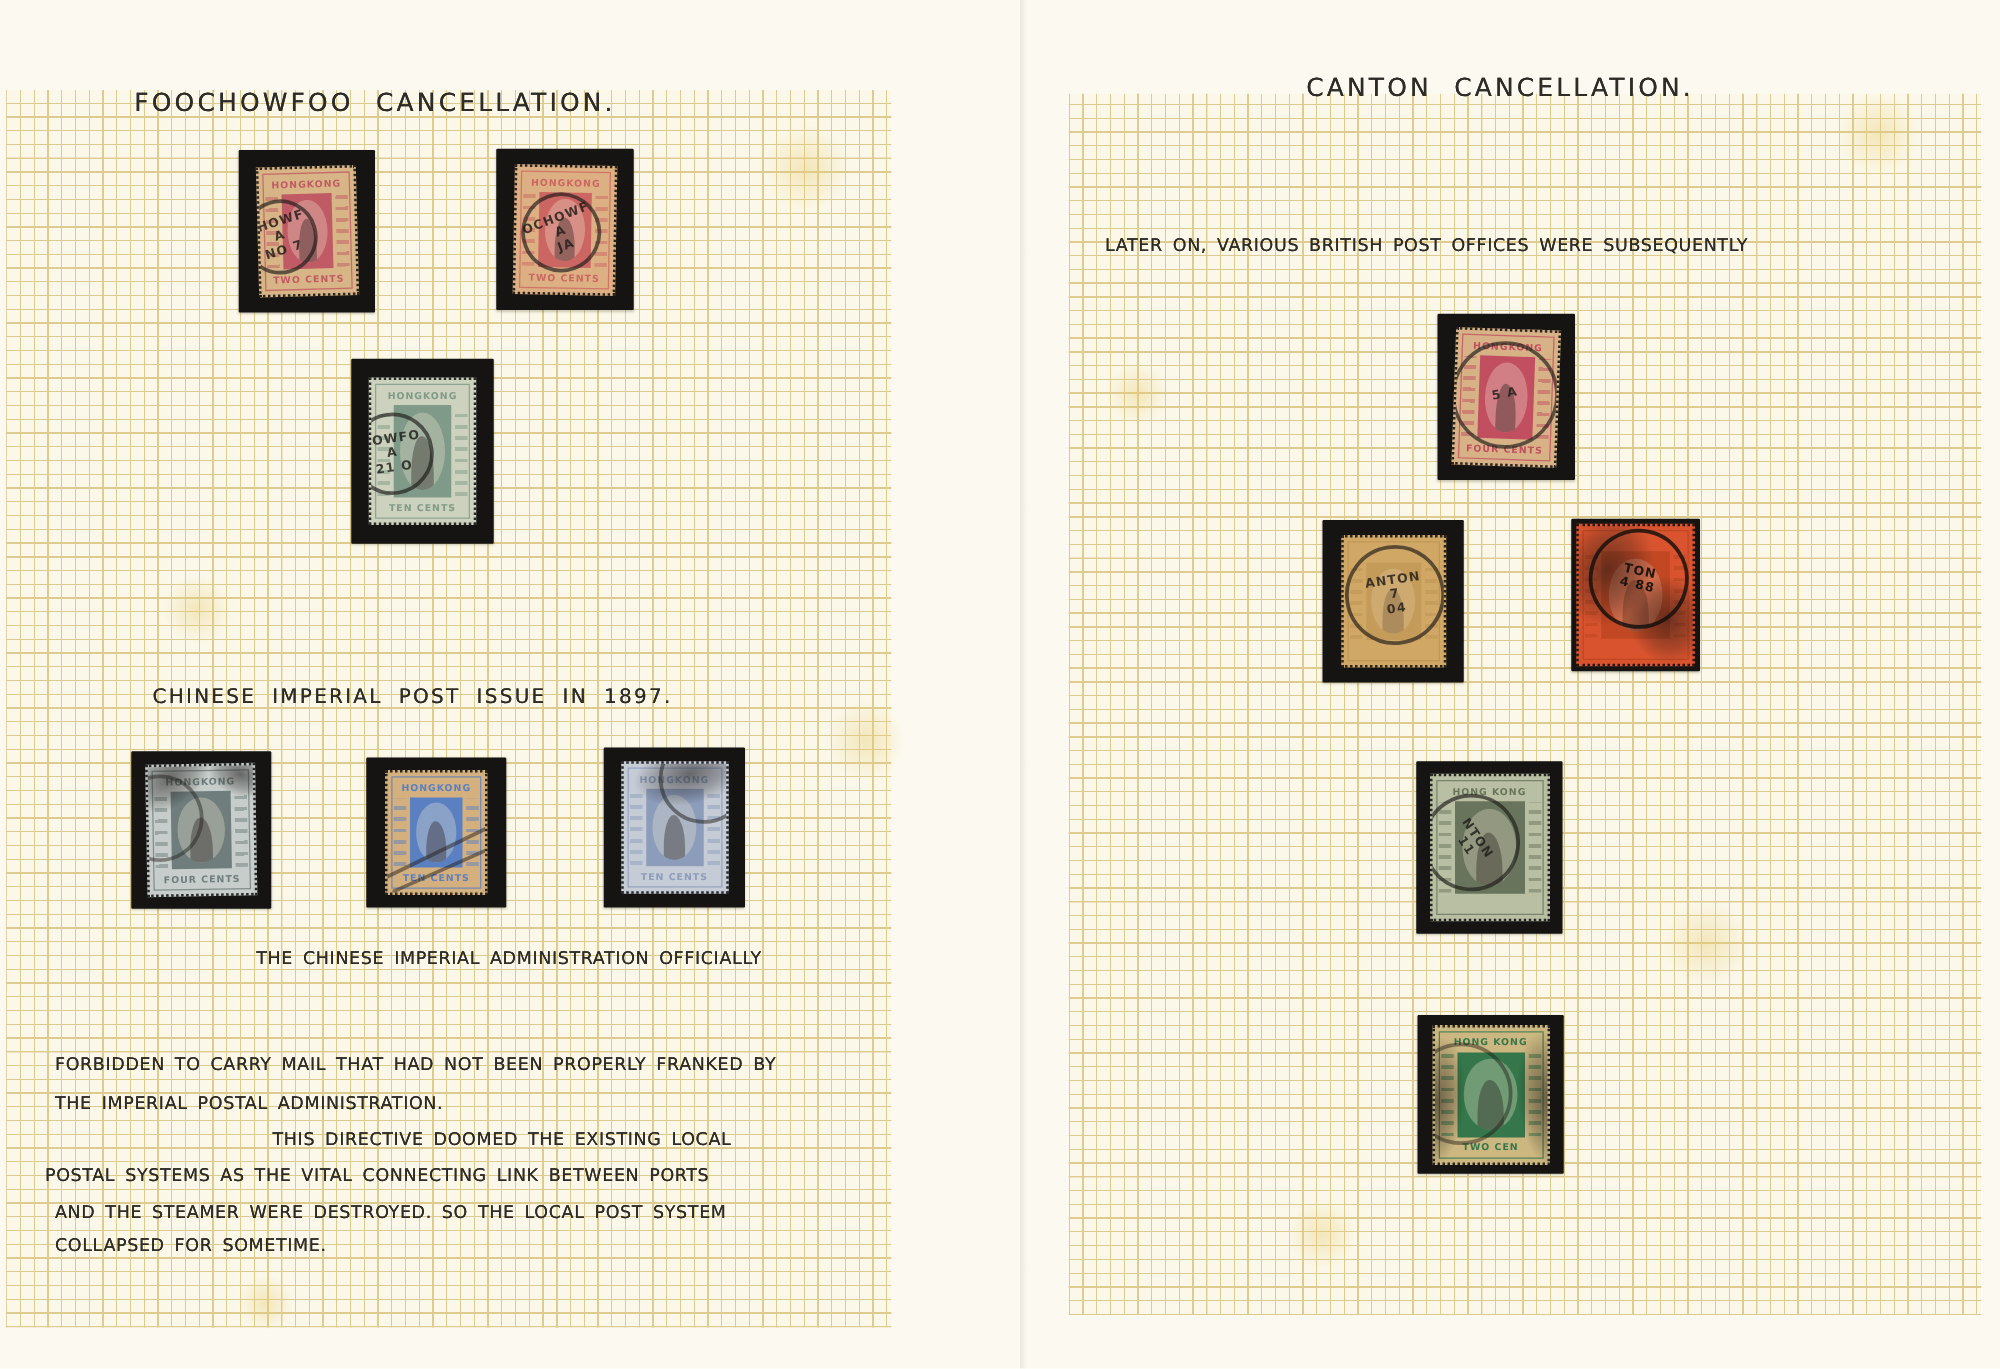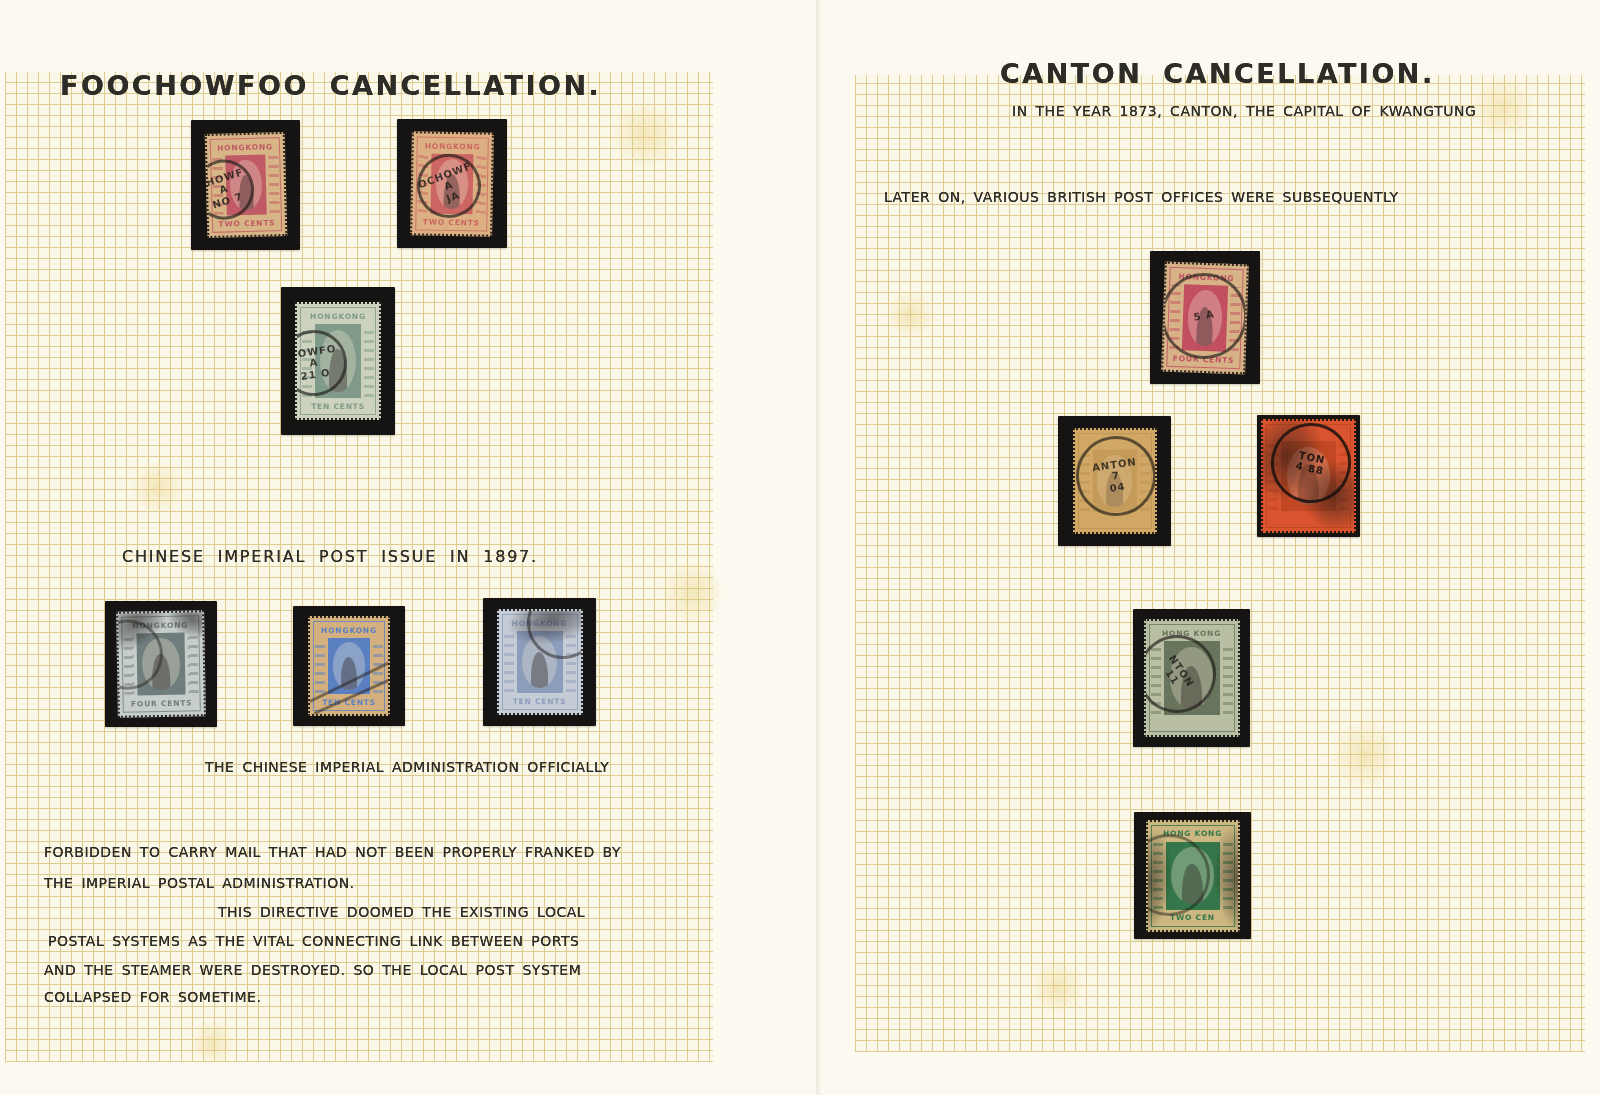--- a/index.html
+++ b/index.html
@@ -18,21 +18,21 @@
       repeating-linear-gradient(90deg, rgba(205,175,95,.28) 0 1px, transparent 1px 55px);
   }
   .page-edge{
     position:absolute; top:0; height:1095px; width:6px;
     background:linear-gradient(90deg, rgba(90,80,50,.10), rgba(90,80,50,0));
   }
   .stain{ position:absolute; border-radius:50%;
     background:radial-gradient(circle, rgba(230,201,110,.38) 0%, rgba(230,201,110,0) 70%); }
   .hw{ position:absolute; white-space:nowrap; color:var(--hand-ink,#2e2c27);
        text-shadow:0 0 .4px currentColor; }
-  .hw-title{ font-size:27px; letter-spacing:2.5px; word-spacing:9px; text-align:center;font-weight:bold; }
+  .hw-title{ font-size:20px; letter-spacing:2.5px; word-spacing:9px; text-align:center; }
   .hw-sub{ font-size:16px; letter-spacing:1.8px; word-spacing:6px; text-align:center; }
   .hw-line{ font-size:14px; letter-spacing:.5px; word-spacing:3px; }
   .mount{ position:absolute; background:var(--mount,#151413);
           display:flex; align-items:center; justify-content:center;
           box-shadow:0 1px 2px rgba(60,50,20,.25); border-radius:1px; }
   .stamp{ position:relative; background:var(--paper,#d8b586); overflow:hidden;
           border:2px dotted rgba(12,12,12,.85); box-sizing:border-box; flex:none; }
   .frame{ position:absolute; inset:3px; border:1.5px solid var(--ink,#c05a64); opacity:.8; }
   .band{ position:absolute; left:9px; right:9px; height:12px; display:flex;
          align-items:center; justify-content:center; font-size:7.5px; font-weight:bold;
@@ -74,26 +74,25 @@
   <div class="stain" style="left:190px;top:1020px;width:45px;height:45px"></div>
   <div class="stain" style="left:1030px;top:960px;width:55px;height:55px"></div>
 
   <div class="hw hw-title" style="left:60px;top:70px;width:480px">FOOCHOWFOO CANCELLATION.</div>
   <div class="hw hw-sub" style="left:100px;top:547px;width:460px">CHINESE IMPERIAL POST ISSUE IN 1897.</div>
 
   <div class="hw hw-line" style="left:205px;top:759px">THE CHINESE IMPERIAL ADMINISTRATION OFFICIALLY</div>
   <div class="hw hw-line" style="left:44px;top:844px">FORBIDDEN TO CARRY MAIL THAT HAD NOT BEEN PROPERLY FRANKED BY</div>
   <div class="hw hw-line" style="left:44px;top:875px">THE IMPERIAL POSTAL ADMINISTRATION.</div>
   <div class="hw hw-line" style="left:218px;top:904px">THIS DIRECTIVE DOOMED THE EXISTING LOCAL</div>
-  <div class="hw hw-line" style="left:48px;top:933px">POSTAL SYSTEMS AS THE VITAL CONNECTING LINK BETWEEN PORTS</div>
+  <div class="hw hw-line" style="left:36px;top:933px">POSTAL SYSTEMS AS THE VITAL CONNECTING LINK BETWEEN PORTS</div>
   <div class="hw hw-line" style="left:44px;top:962px">AND THE STEAMER WERE DESTROYED. SO THE LOCAL POST SYSTEM</div>
   <div class="hw hw-line" style="left:44px;top:989px">COLLAPSED FOR SOMETIME.</div>
 
   <div class="hw hw-title" style="left:1000px;top:58px;width:400px">CANTON CANCELLATION.</div>
-  <div class="hw hw-line" style="left:1012px;top:103px">IN THE YEAR 1873, CANTON, THE CAPITAL OF KWANGTUNG</div>
   <div class="hw hw-line" style="left:884px;top:189px">LATER ON, VARIOUS BRITISH POST OFFICES WERE SUBSEQUENTLY</div>
 
   <div class="mount" style="left:191px;top:120px;width:109px;height:130px">
     <div class="stamp" style="width: 80px; height: 104px; transform: rotate(-1.5deg); --paper: #d8b586; --ink: #c05a64;">
       <div class="frame"></div>
       <div class="band band-top">HONGKONG</div>
       <div class="side side-l"></div>
       <div class="side side-r"></div>
       <div class="center">
           <div class="oval">

